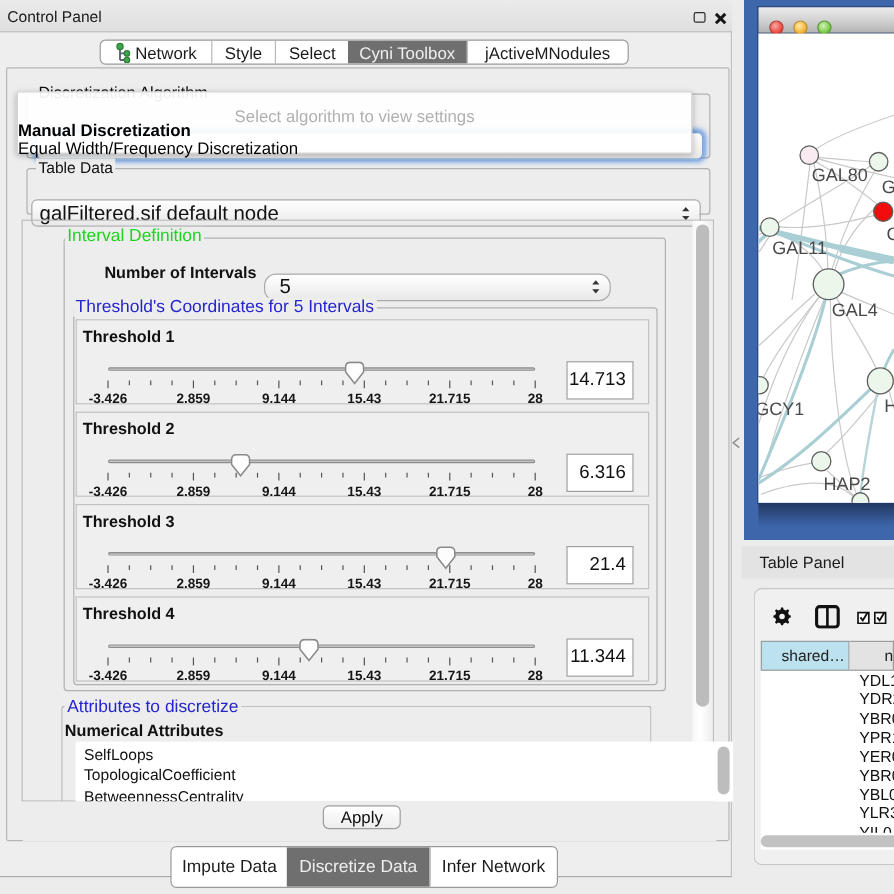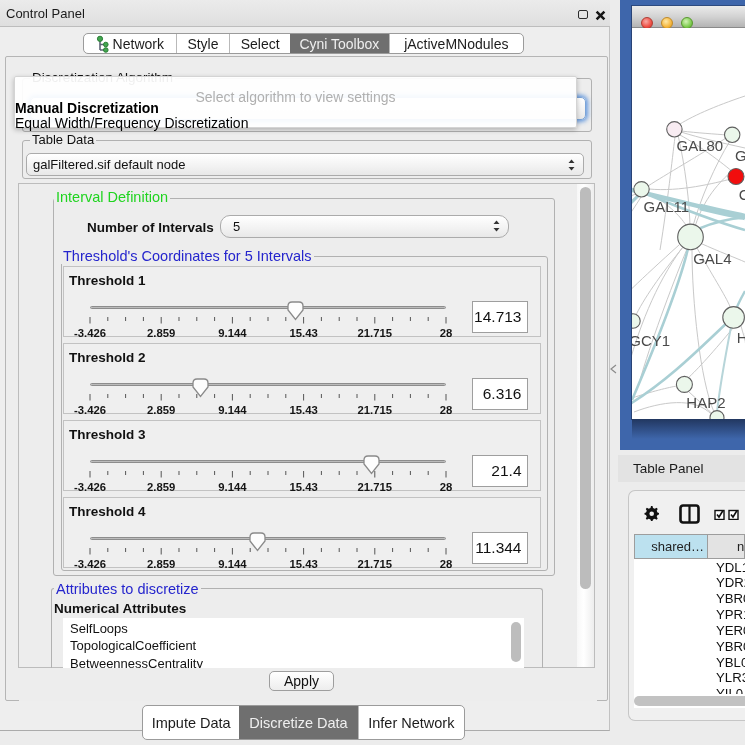--- a/index.html
+++ b/index.html
@@ -31,21 +31,21 @@
 
 #tabpanel { left:5px; top:56px; width:603px; height:645px;
   border:1px solid #b5b5b5; border-radius:2px; background:#ededed; }
 
 
 .group { position:absolute; border:1px solid #b1b1b1; border-radius:3px; }
 .glabel { position:absolute; font-size:12.5px; background:#ededed; padding:0 2px; white-space:nowrap; }
 
 
 .combo { position:absolute; background:linear-gradient(#ffffff,#f2f2f2 60%,#e8e8e8);
-  border:1px solid #ababab; display:flex; align-items:center; font-size:13px; color:#111; }
+  border:1px solid #ababab; display:flex; align-items:center; font-size:17px; color:#111;margin-top:13px; }
 .combo .arr { position:absolute; right:7px; top:0; height:100%;
   display:flex; flex-direction:column; justify-content:center; }
 .combo .arr svg { display:block; }
 
 
 .tpanel { position:absolute; left:63px; width:478px; height:71px;
   border:1px solid #c2c2c2; background:#efefef; }
 .tpanel .tl { position:absolute; left:5px; top:6px; font-weight:bold; font-size:13.5px; color:#111; }
 .track { position:absolute; left:26px; width:356px; height:3px; top:39px;
   border:1px solid #8d8d8d; border-radius:2.5px;
@@ -307,21 +307,21 @@
       </div>
     <svg class="thumb" style="left:184.8175077960924px;" width="17" height="20" viewBox="0 0 17 20">
       <path d="M1 5 Q1 1 5 1 L12 1 Q16 1 16 5 L16 9 L8.5 18.5 L1 9 Z" fill="#fdfdfd" stroke="#8a8a8a" stroke-width="1.3"></path>
     </svg>
     <div class="nbox">11.344</div>
     </div>
 
   <div class="group" style="left:51px; top:588px; width:492px; height:90px; border-bottom:none;"></div>
   <div class="glabel" style="left:54px; top:580.5px; color:#2525cd; font-size:14.5px;">Attributes to discretize</div>
   <div class="abs" style="left:54px; top:601px; font-weight:bold; font-size:13.5px; color:#111;">Numerical Attributes</div>
-  <div class="abs" style="left:63px; top:618px; width:461px; height:50px; background:#fff; overflow:hidden;">
+  <div class="abs" style="left:63px; top:618px; width:548px; height:50px; background:#fff; overflow:hidden;">
     <div style="font-size:13px; color:#111; padding-left:7px; line-height:17.3px; padding-top:2px;">
       SelfLoops<br>TopologicalCoefficient<br>BetweennessCentrality</div>
     <div style="position:absolute; right:3px; top:4px; width:10px; height:40px; background:#bdbdbd; border-radius:5px;"></div>
   </div>
 
   <div class="abs" style="left:19px; top:668px; width:578px; height:33px; background:#ededed;"></div>
 
   <div class="abs" style="left:269px; top:671px; width:65px; height:20px; border:1px solid #9e9e9e;
        border-radius:5px; background:linear-gradient(#ffffff,#ededed); font-size:14px; color:#111;
        display:flex; align-items:center; justify-content:center;">Apply</div>

